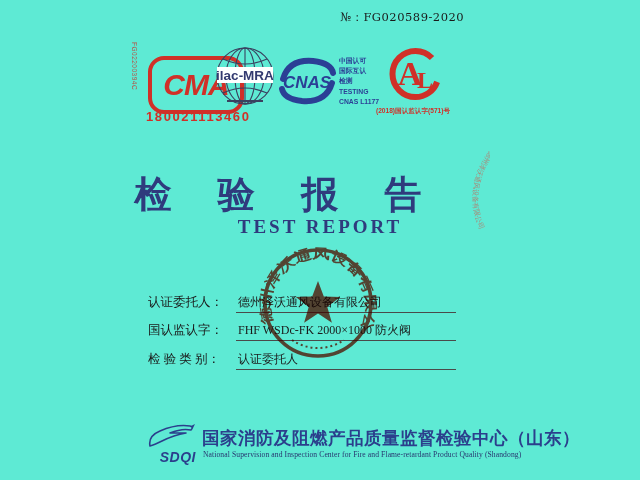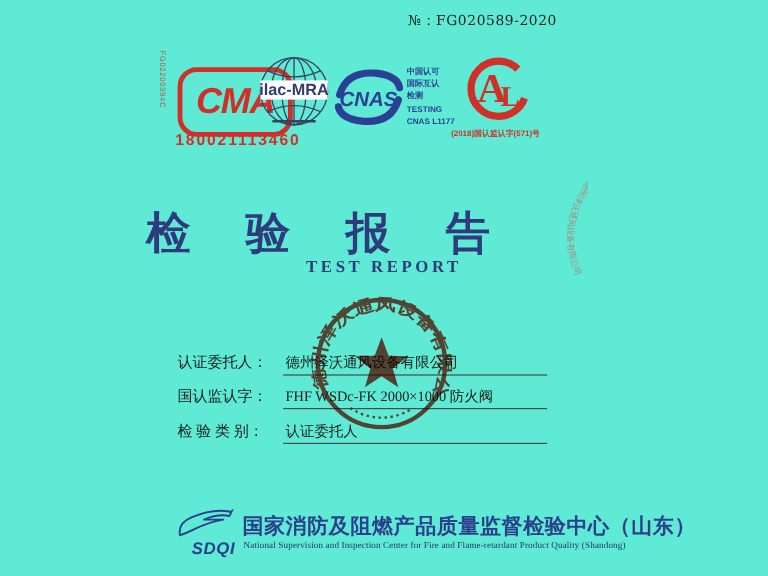--- a/index.html
+++ b/index.html
@@ -28,27 +28,27 @@
   .cnas{position:absolute;left:279px;top:57px;}
   .accred{
     position:absolute;left:339px;top:56px;font-family:"Liberation Sans", sans-serif;
     font-size:6.8px;line-height:1.5;color:#2b3f95;font-weight:bold;
   }
   .cal{position:absolute;left:388px;top:43px;}
   .cal-no{position:absolute;left:370px;top:107px;width:86px;text-align:center;
     font-size:6.6px;color:#d03028;font-family:"Liberation Sans", sans-serif;font-weight:bold;}
   
   .title-zh{
-    position:absolute;left:3px;top:170px;width:524px;text-align:center;
+    position:absolute;left:16px;top:170px;width:524px;text-align:center;
     font-family:"Liberation Sans", sans-serif;font-weight:bold;font-size:37px;
     letter-spacing:18px;text-indent:18px;color:#2f3b7d;
   }
   .title-en{
     position:absolute;left:0;top:216px;width:640px;text-align:center;
-    font-family:"Liberation Serif", serif;font-weight:bold;font-size:14px;
+    font-family:"Liberation Serif", serif;font-weight:bold;font-size:19px;
     letter-spacing:3px;color:#2f3b7d;
   }
   
   .form-row{position:absolute;left:148px;width:308px;display:flex;}
   .row-1{top:294px;}
   .row-2{top:322px;}
   .row-3{top:351px;}
   .form-label{flex:0 0 88px;font-size:12.5px;color:#1a1a1a;white-space:nowrap;}
   .form-value{
     flex:1;font-size:12px;color:#1a1a1a;border-bottom:1.2px solid #4a4a4a;

